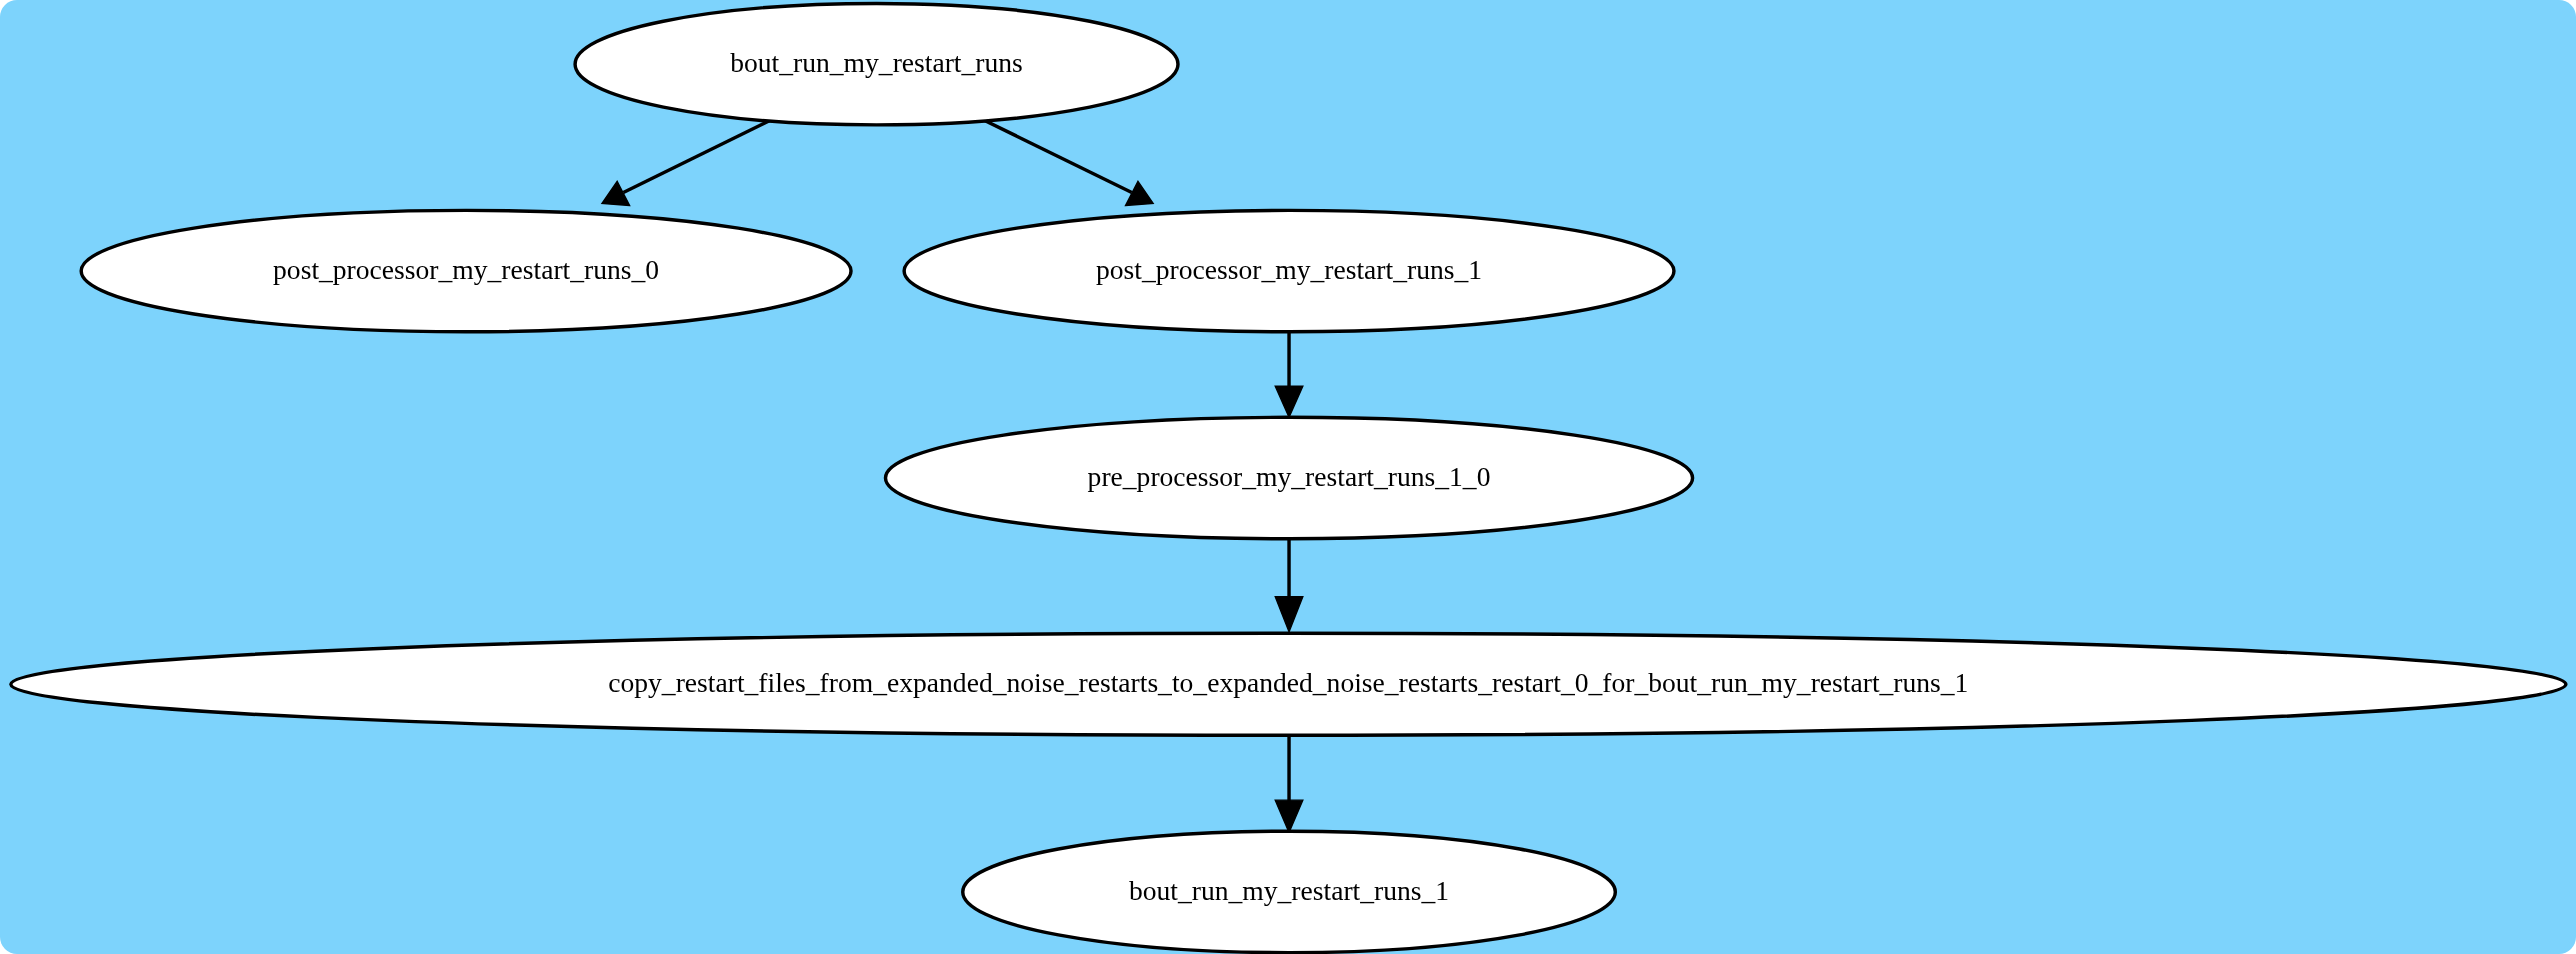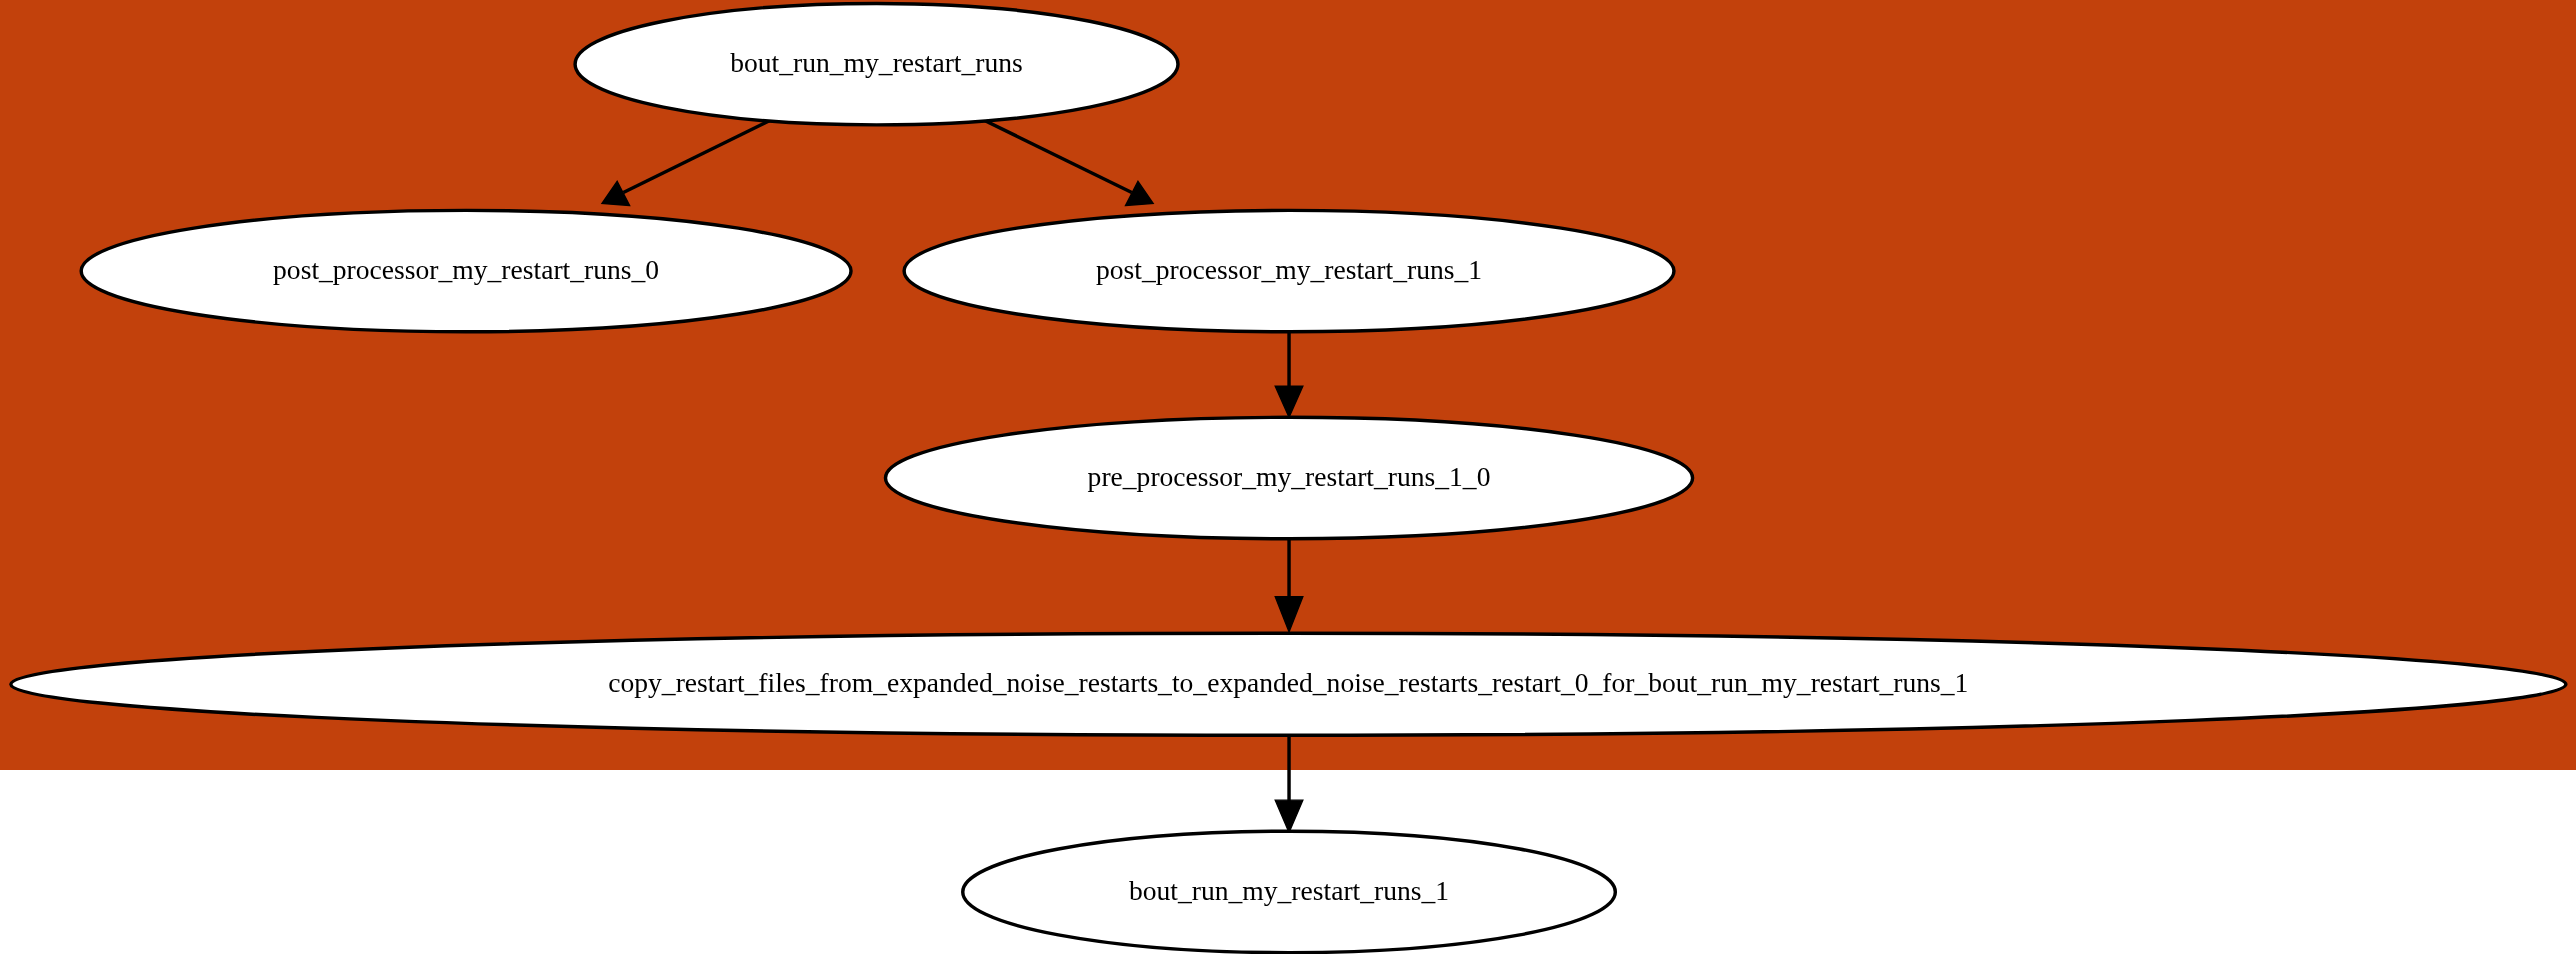--- a/index.html
+++ b/index.html
@@ -9,22 +9,23 @@
   }
   body {
     width: 2576px;
     height: 954px;
     overflow: hidden;
     font-family: "Liberation Serif", "DejaVu Serif", serif;
   }
   #graph-root {
     position: relative;
     width: 2576px;
-    height: 770px;
-    background: #c2410c;
+    height: 954px;
+    background: #7dd3fc;
+    border-radius: 17px;
   }
   #graph-svg {
     position: absolute;
     top: 0;
     left: 0;
     width: 2576px;
     height: 954px;
     display: block;
   }
   .node-ellipse {

